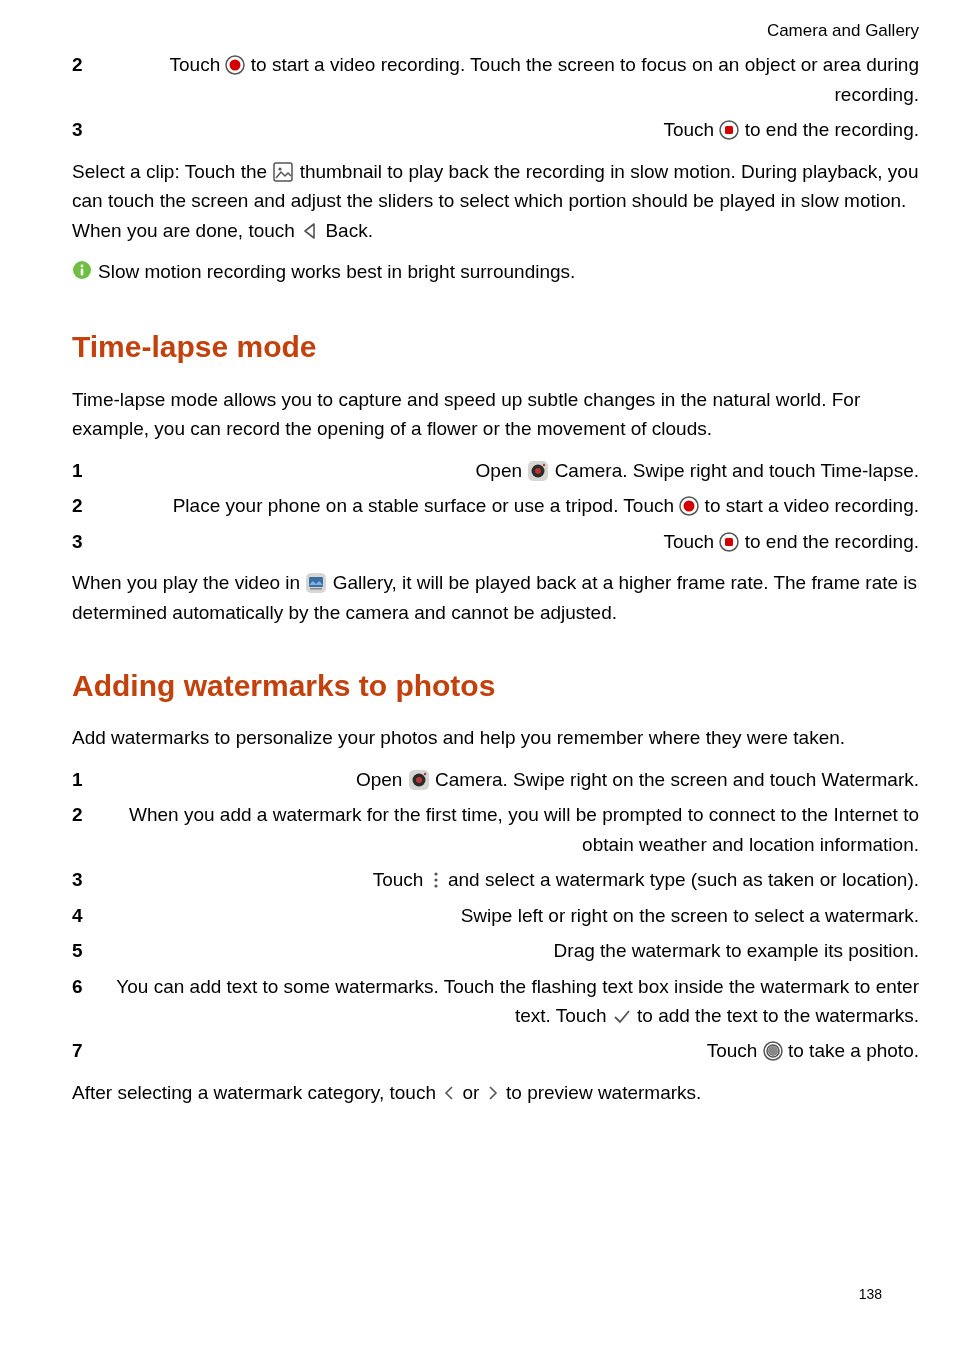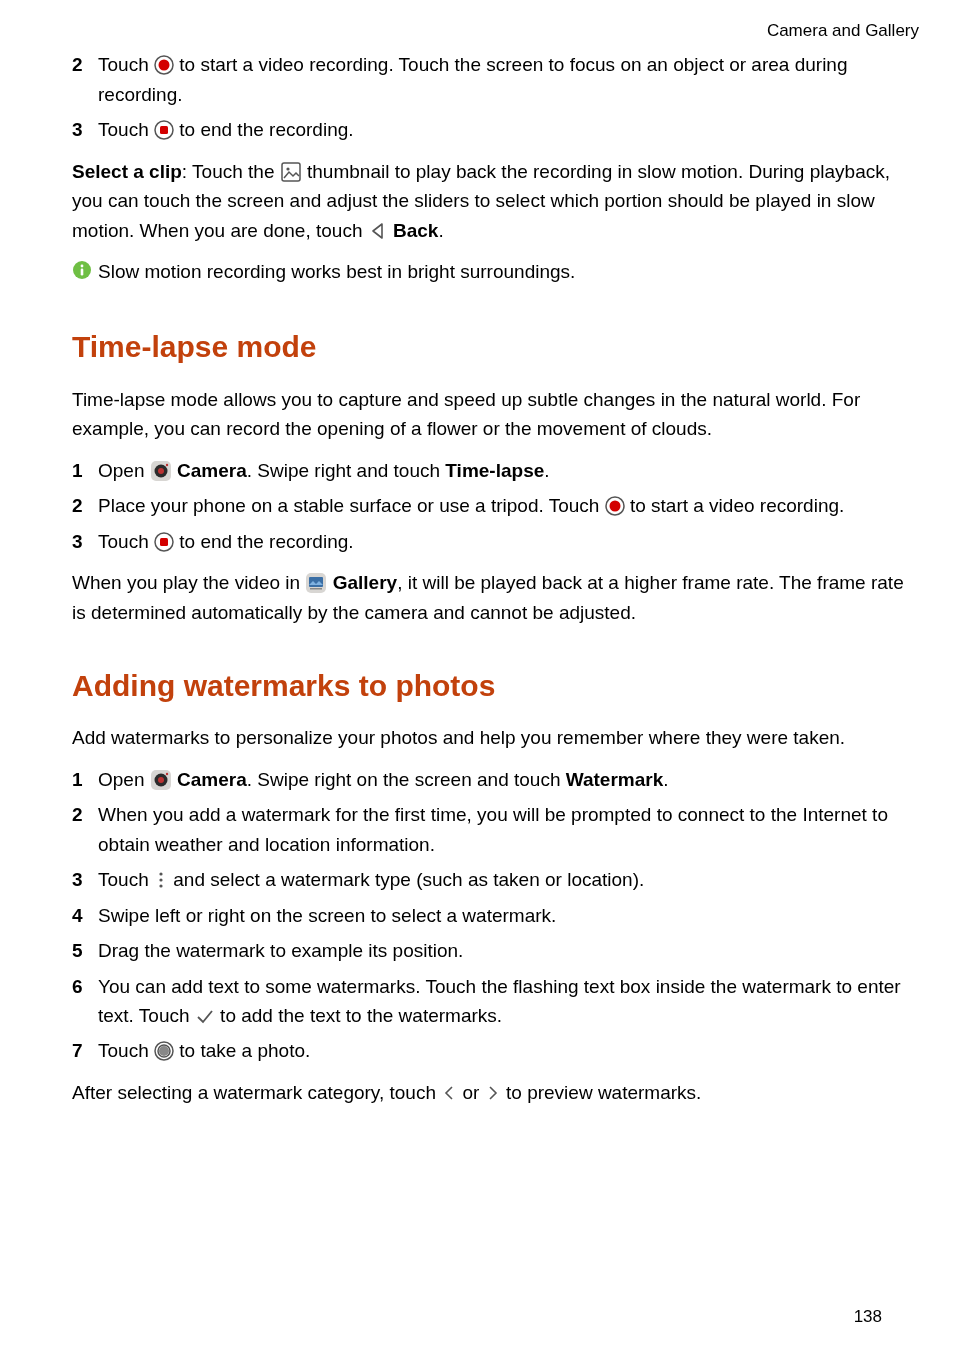--- a/index.html
+++ b/index.html
@@ -31,20 +31,21 @@
     align-items: flex-start;
     margin: 6px 0;
   }
   .num {
     font-weight: bold;
     min-width: 26px;
     flex: 0 0 26px;
   }
   .body {
     flex: 1;
+    text-align: right;
   }
   .para {
     margin: 12px 0;
   }
   h2.section {
     color: #c2410c;
     font-size: 30px;
     font-weight: bold;
     margin: 36px 0 14px 0;
   }
@@ -66,24 +67,24 @@
   }
   .icon {
     display: inline-flex;
     vertical-align: middle;
     position: relative;
     top: -1px;
   }
   .pagenum {
     position: absolute;
     right: 72px;
-    bottom: 20px;
-    font-size: 17px;
-  }
-  strong { font-weight: bold; }
+    bottom: 44px;
+    font-size: 14px;
+  }
+  strong { font-weight: normal; }
   .rel { position: relative; min-height: 1350px; }
 </style>
 </head>
 <body>
 <div class="rel">
 
 <div class="page">
   <div class="header">Camera and Gallery</div>
 
   <div class="ol">

